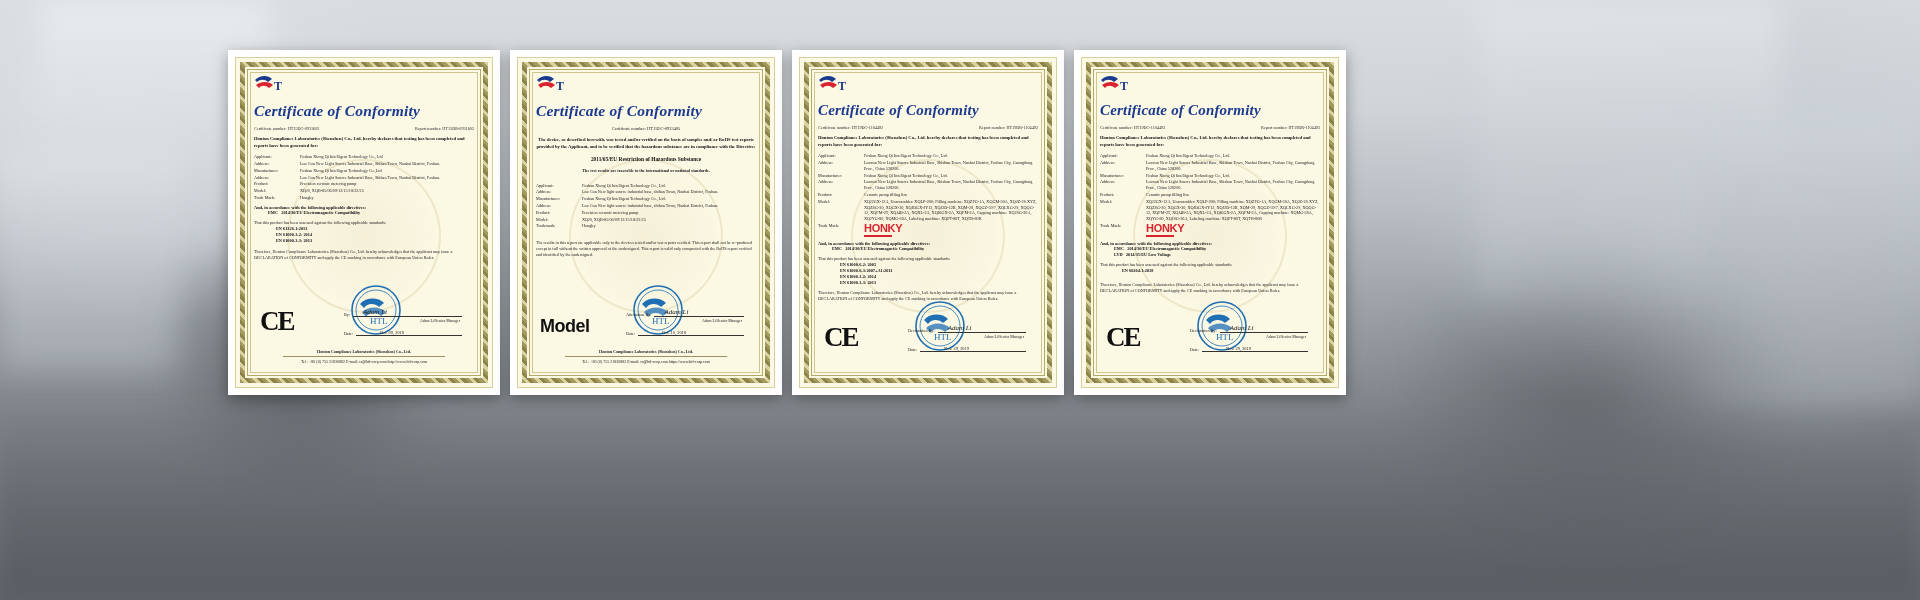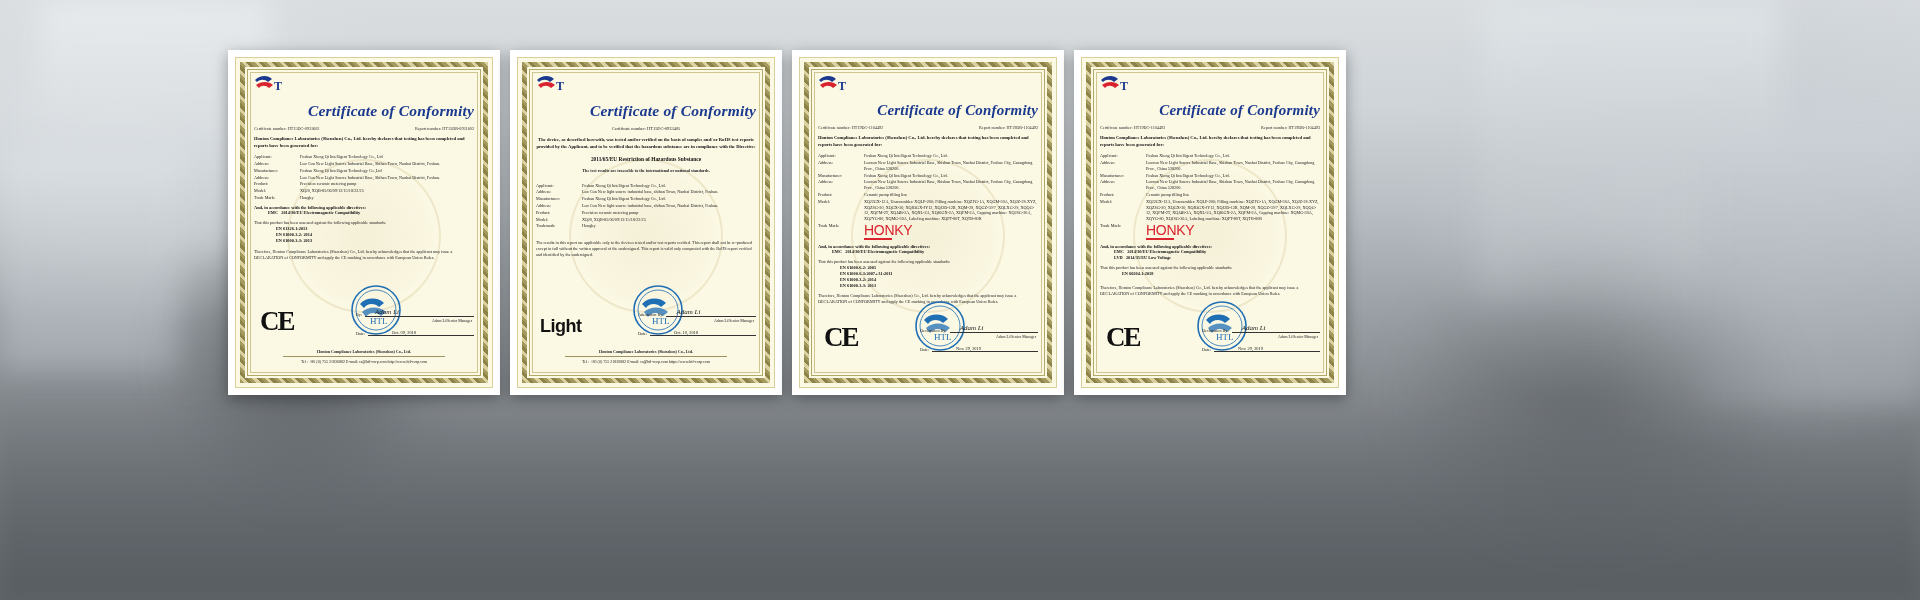--- a/index.html
+++ b/index.html
@@ -111,21 +111,21 @@
   
   .logo {
     display: flex;
     align-items: flex-start;
     gap: 2px;
     height: 22px;
   }
   .logo svg { display:block; }
 
   .cert-title {
-    text-align: right;
+    text-align: left;
     font-family: "Liberation Serif", serif;
     font-style: italic;
     font-weight: bold;
     color: #1b3a8f;
     font-size: 15.5px;
     letter-spacing: 0.2px;
     margin-top: 6px;
   }
   .cert-title.c3 { font-size: 15px; }
   .meta-row {
@@ -221,21 +221,21 @@
     color: #111;
     letter-spacing: -0.5px;
   }
   .seal {
     position: absolute;
     left: 96px; bottom: 9px;
     width: 52px; height: 52px;
   }
   .sign-block {
     position: absolute;
-    right: 0; bottom: 6px;
+    right: 12px; bottom: 6px;
     width: 118px;
     font-size: 4.2px;
     color: #222;
   }
   .sign-row {
     display: flex;
     align-items: flex-end;
     gap: 3px;
     margin-bottom: 3px;
   }
@@ -285,22 +285,22 @@
   .footer .f1 { font-weight: bold; }
   .footer .line {
     margin: 2px auto 2px auto;
     width: 86%;
     border-top: 0.6px solid #9d9360;
   }
 
   
   .tm-honky {
     font-family: "Liberation Sans", sans-serif;
-    font-weight: normal;
-    font-size: 14px;
+    font-weight: bold;
+    font-size: 11px;
     color: #d9232e;
     letter-spacing: -0.3px;
     line-height: 1;
   }
   .tm-honky .tail {
     display: block;
     width: 28px;
     height: 1.5px;
     background: #d9232e;
     margin-top: 1px;
@@ -476,21 +476,21 @@
               </tr>
           <tr>
                 <td class="k">Trademark:</td>
                 <td>Hongky</td>
               </tr>
         </tbody>
           </table>
         <div class="para" style="margin-top:10px;">The results in this report are applicable only to the devices tested and/or test reports verified. This report shall not be re-produced except in full without the written approval of the undersigned. This report is valid only companied with the RoHS report verified and identified by the undersigned.</div>
 
         <div class="bottom">
-          <div class="rohs-mark">Light</div>
+          <div class="rohs-mark">Model</div>
           <div class="seal">
             <svg width="52" height="52" viewBox="0 0 52 52">
               <circle cx="26" cy="26" r="24" fill="none" stroke="#1f6fb5" stroke-width="1.6"></circle>
               <circle cx="26" cy="26" r="20" fill="none" stroke="#1f6fb5" stroke-width="0.8"></circle>
               <path d="M10 20 C16 13, 28 13, 34 19 L29 23 C25 19, 17 19, 14 24 Z" fill="#1f6fb5"></path>
               <path d="M12 28 C18 22, 30 22, 36 28 L31 32 C27 28, 19 28, 16 33 Z" fill="#1f6fb5" opacity="0.75"></path>
               <text x="20" y="40" font-family="Liberation Serif, serif" font-size="9" fill="#1f6fb5">HTL</text>
             </svg>
           </div>
           <div class="sign-block">

